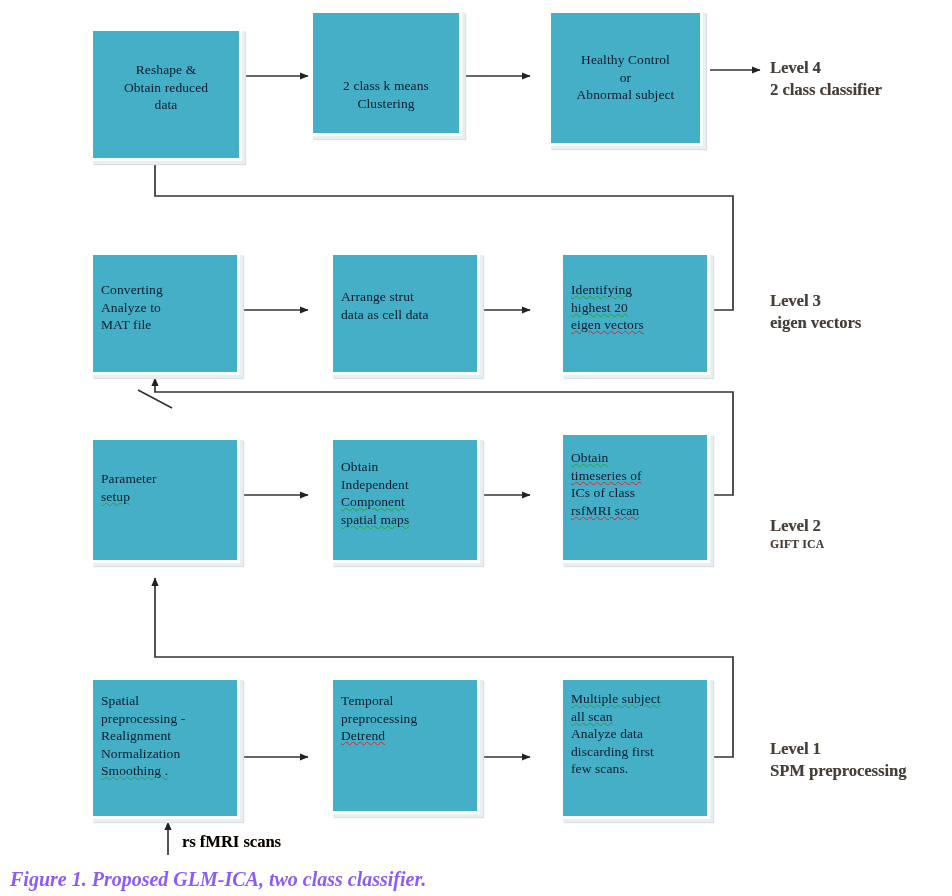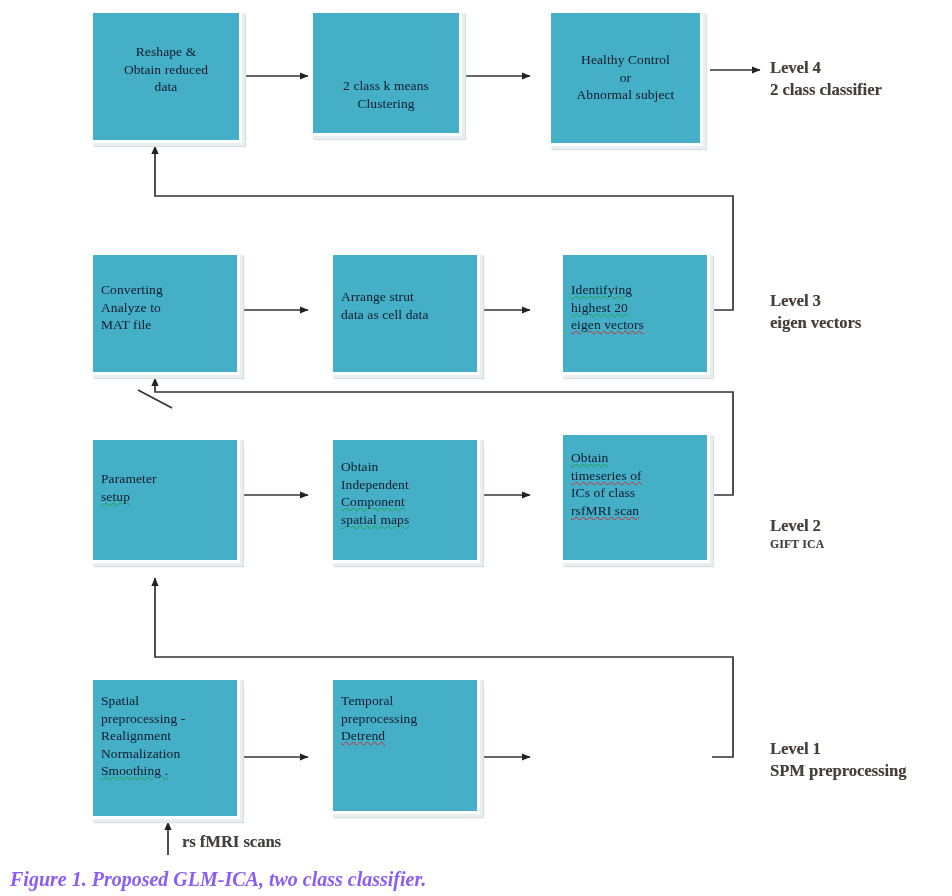--- a/index.html
+++ b/index.html
@@ -84,21 +84,21 @@
     left: 0; top: 0;
     width: 952px; height: 896px;
     pointer-events: none;
   }
 
   
   .input-label {
     position: absolute;
     font-weight: bold;
     font-size: 16.5px;
-    color: #404040;
+    color: #000000;
     white-space: nowrap;
     text-shadow: 0.4px 0 0 rgba(140,90,40,0.5);
   }
 
   
   #caption {
     position: absolute;
     left: 4px;
     top: 868px;
     font-style: italic;
@@ -140,21 +140,21 @@
       <path d="M712,495 L733,495 L733,392 L155,392 L155,378"></path>
 
       <path d="M712,757 L733,757 L733,657 L155,657 L155,578"></path>
 
       <path d="M168,855 L168,822"></path>
     </g>
 
     <path d="M138,390 L172,408" stroke="#333333" stroke-width="1.7" fill="none"></path>
   </svg>
 
-  <div class="node center" style="left:90px; top:10px; width:152px; height:133px;">
+  <div class="node center" style="left:90px; top:28px; width:152px; height:133px;">
     <div class="txt" style="top:30px;">
       <div>Reshape &amp;</div>
       <div>Obtain reduced</div>
       <div>data</div>
     </div>
   </div>
 
   <div class="node center" style="left:310px; top:10px; width:152px; height:126px;">
     <div class="txt" style="top:36px;margin-top:28px;">
       <div>2 class k means</div>
@@ -244,20 +244,29 @@
   <div class="node left" style="left:90px; top:677px; width:150px; height:142px;">
     <div class="txt" style="top:12px;">
       <div>Spatial</div>
       <div>preprocessing -</div>
       <div>Realignment</div>
       <div>Normalization</div>
       <div class="sq-g">Smoothing .</div>
     </div>
   </div>
 
+  <div class="node left" style="left:560px; top:677px; width:150px; height:142px;">
+    <div class="txt" style="top:10px;">
+      <div class="sq-g">Multiple subject</div>
+      <div class="sq-g">all scan</div>
+      <div>Analyze  data</div>
+      <div>discarding first</div>
+      <div>few scans.</div>
+    </div>
+  </div>
 
   <div class="level-label" style="left:770px; top:738px;">
     <span class="sub">Level 1</span>
     <span class="sub">SPM preprocessing</span>
   </div>
 
   <div class="input-label" style="left:182px; top:832px;">rs fMRI scans</div>
 
   <div id="caption">Figure 1. Proposed GLM-ICA, two class classifier.</div>
 

